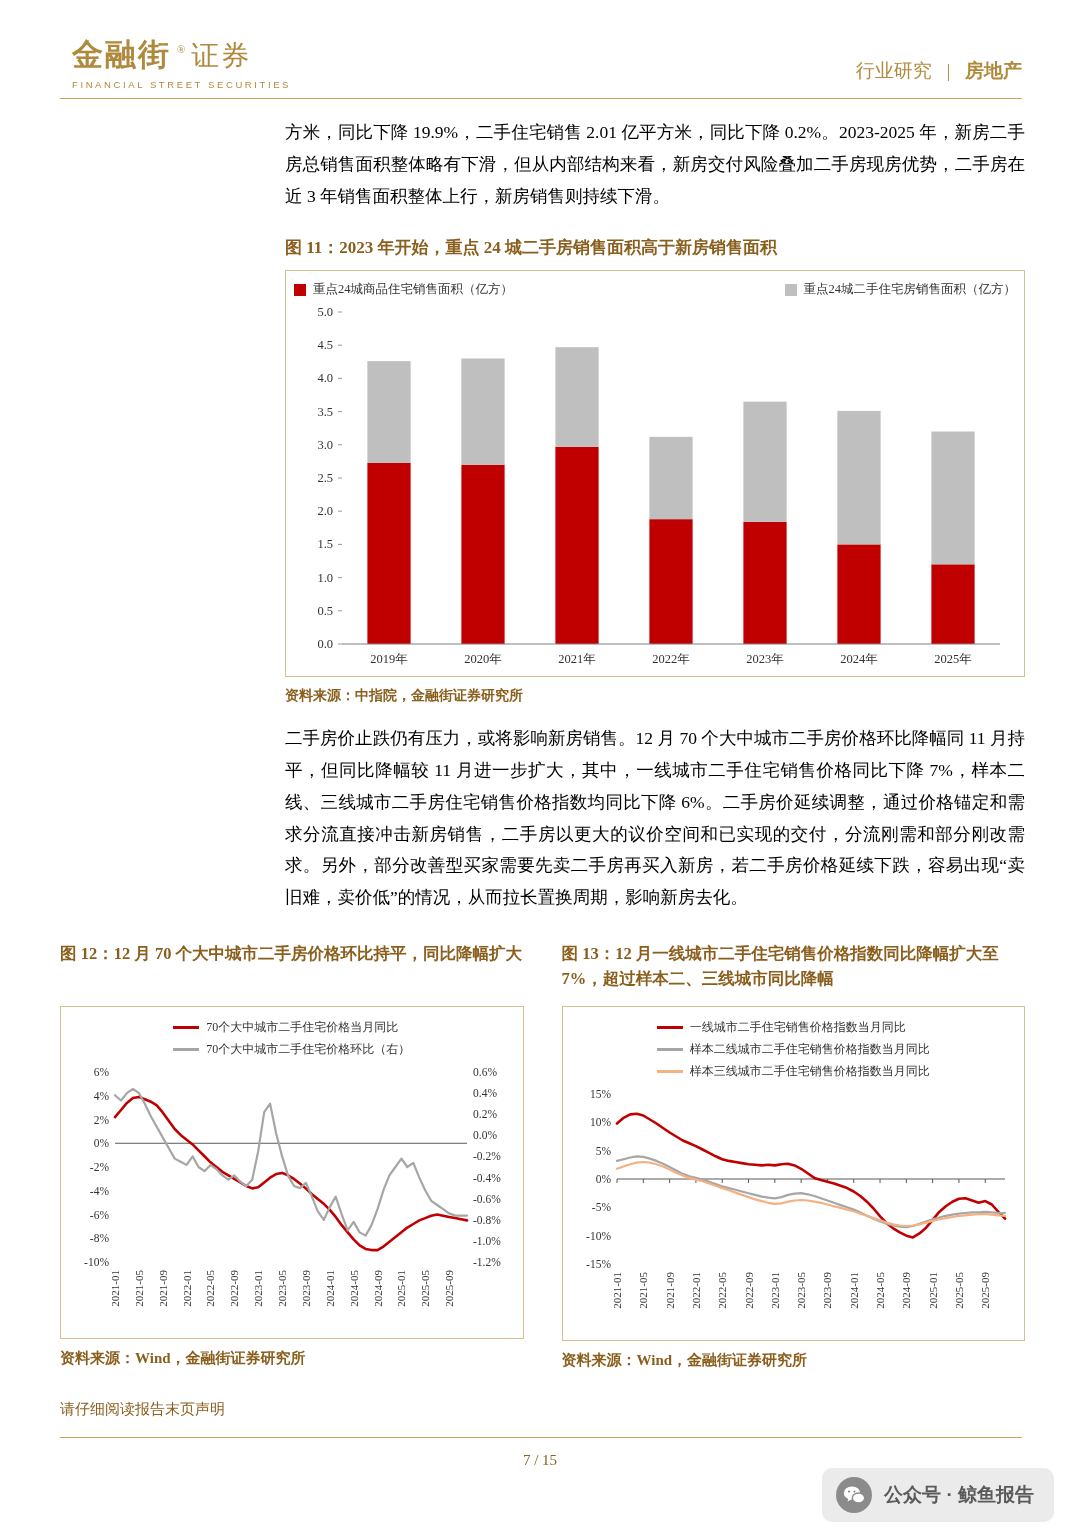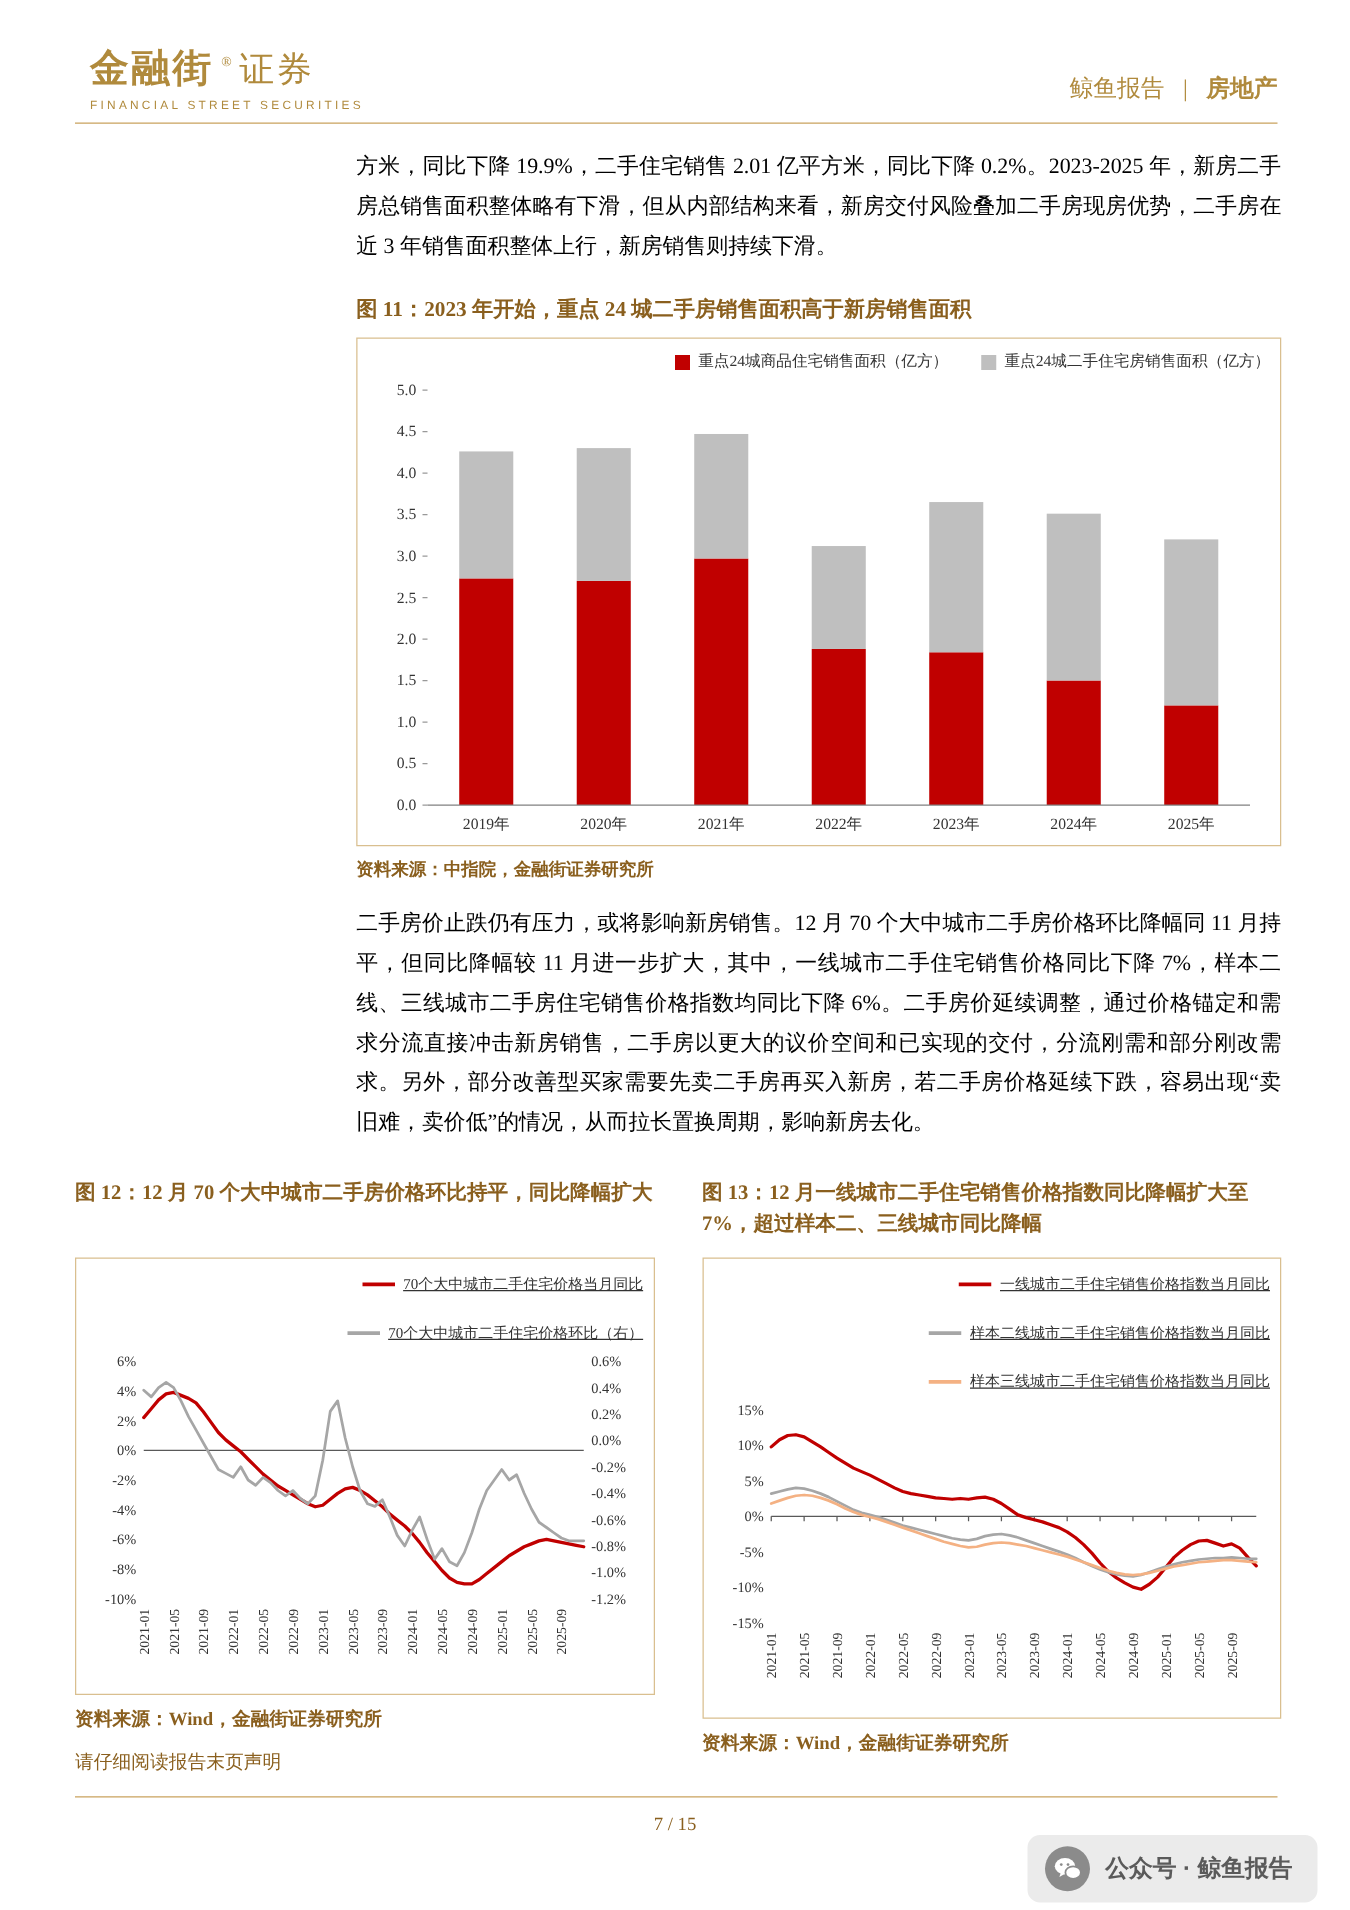--- a/index.html
+++ b/index.html
@@ -34,24 +34,24 @@
   .gold-rule{border-top:1.5px solid var(--rule-gold);margin:0 58px 0 60px;}
   
   .body-text{margin:18px 55px 0 285px;font-size:17.5px;line-height:1.82;
     text-align:justify;}
   .body-text strong{font-weight:normal;}
   
   .fig-wide{margin:22px 55px 0 285px;}
   .fig-title{color:var(--brown);font-weight:bold;font-size:17px;line-height:1.5;
     margin-bottom:10px;}
   .chart-box{border:1px solid var(--box-border);padding:10px 8px 2px;background:#fff;}
-  .legend{display:flex;justify-content:flex-end;gap:26px;flex-wrap:wrap;
+  .legend{display:flex;justify-content:space-between;gap:26px;flex-wrap:wrap;
     font-size:12.5px;color:#333;margin-bottom:4px;}
-  .legend.vertical{flex-direction:row;gap:22px;align-items:flex-start;
-    width:fit-content;margin:2px auto 6px;text-decoration:underline;}
+  .legend.vertical{flex-direction:column;gap:5px;align-items:flex-start;
+    width:fit-content;margin:2px auto 6px;}
   .legend-item{display:flex;align-items:center;gap:7px;white-space:nowrap;}
   .swatch-square{width:12px;height:12px;display:inline-block;flex:0 0 auto;}
   .swatch-line{width:26px;height:3px;display:inline-block;flex:0 0 auto;}
   .chart{width:100%;}
   .chart-fig11{height:372px;}
   .chart-fig12{height:272px;}
   .chart-fig13{height:252px;}
   .source{color:var(--brown);font-weight:bold;font-size:14px;margin-top:10px;}
   
   .two-col{display:flex;gap:38px;margin:28px 55px 0 60px;}
@@ -81,21 +81,21 @@
 <div class="header">
   <div class="logo">
     <div class="logo-top">
       <span class="logo-cn">金融街</span>
       <span class="logo-reg">®</span>
       <span class="logo-suffix">证券</span>
     </div>
     <div class="logo-en">FINANCIAL STREET SECURITIES</div>
   </div>
   <div class="header-right">
-    <span>鲸鱼报告</span>
+    <span>行业研究</span>
     <span class="divider">|</span>
     <span class="category">房地产</span>
   </div>
 </div>
 <div class="gold-rule"></div>
 
 <p class="body-text">方米，同比下降 19.9%，二手住宅销售 2.01 亿平方米，同比下降 0.2%。2023-2025 年，新房二手房总销售面积整体略有下滑，但从内部结构来看，新房交付风险叠加二手房现房优势，二手房在近 3 年销售面积整体上行，新房销售则持续下滑。</p>
 
 <section class="fig-wide">
   <div class="fig-title">图 11：2023 年开始，重点 24 城二手房销售面积高于新房销售面积</div>

